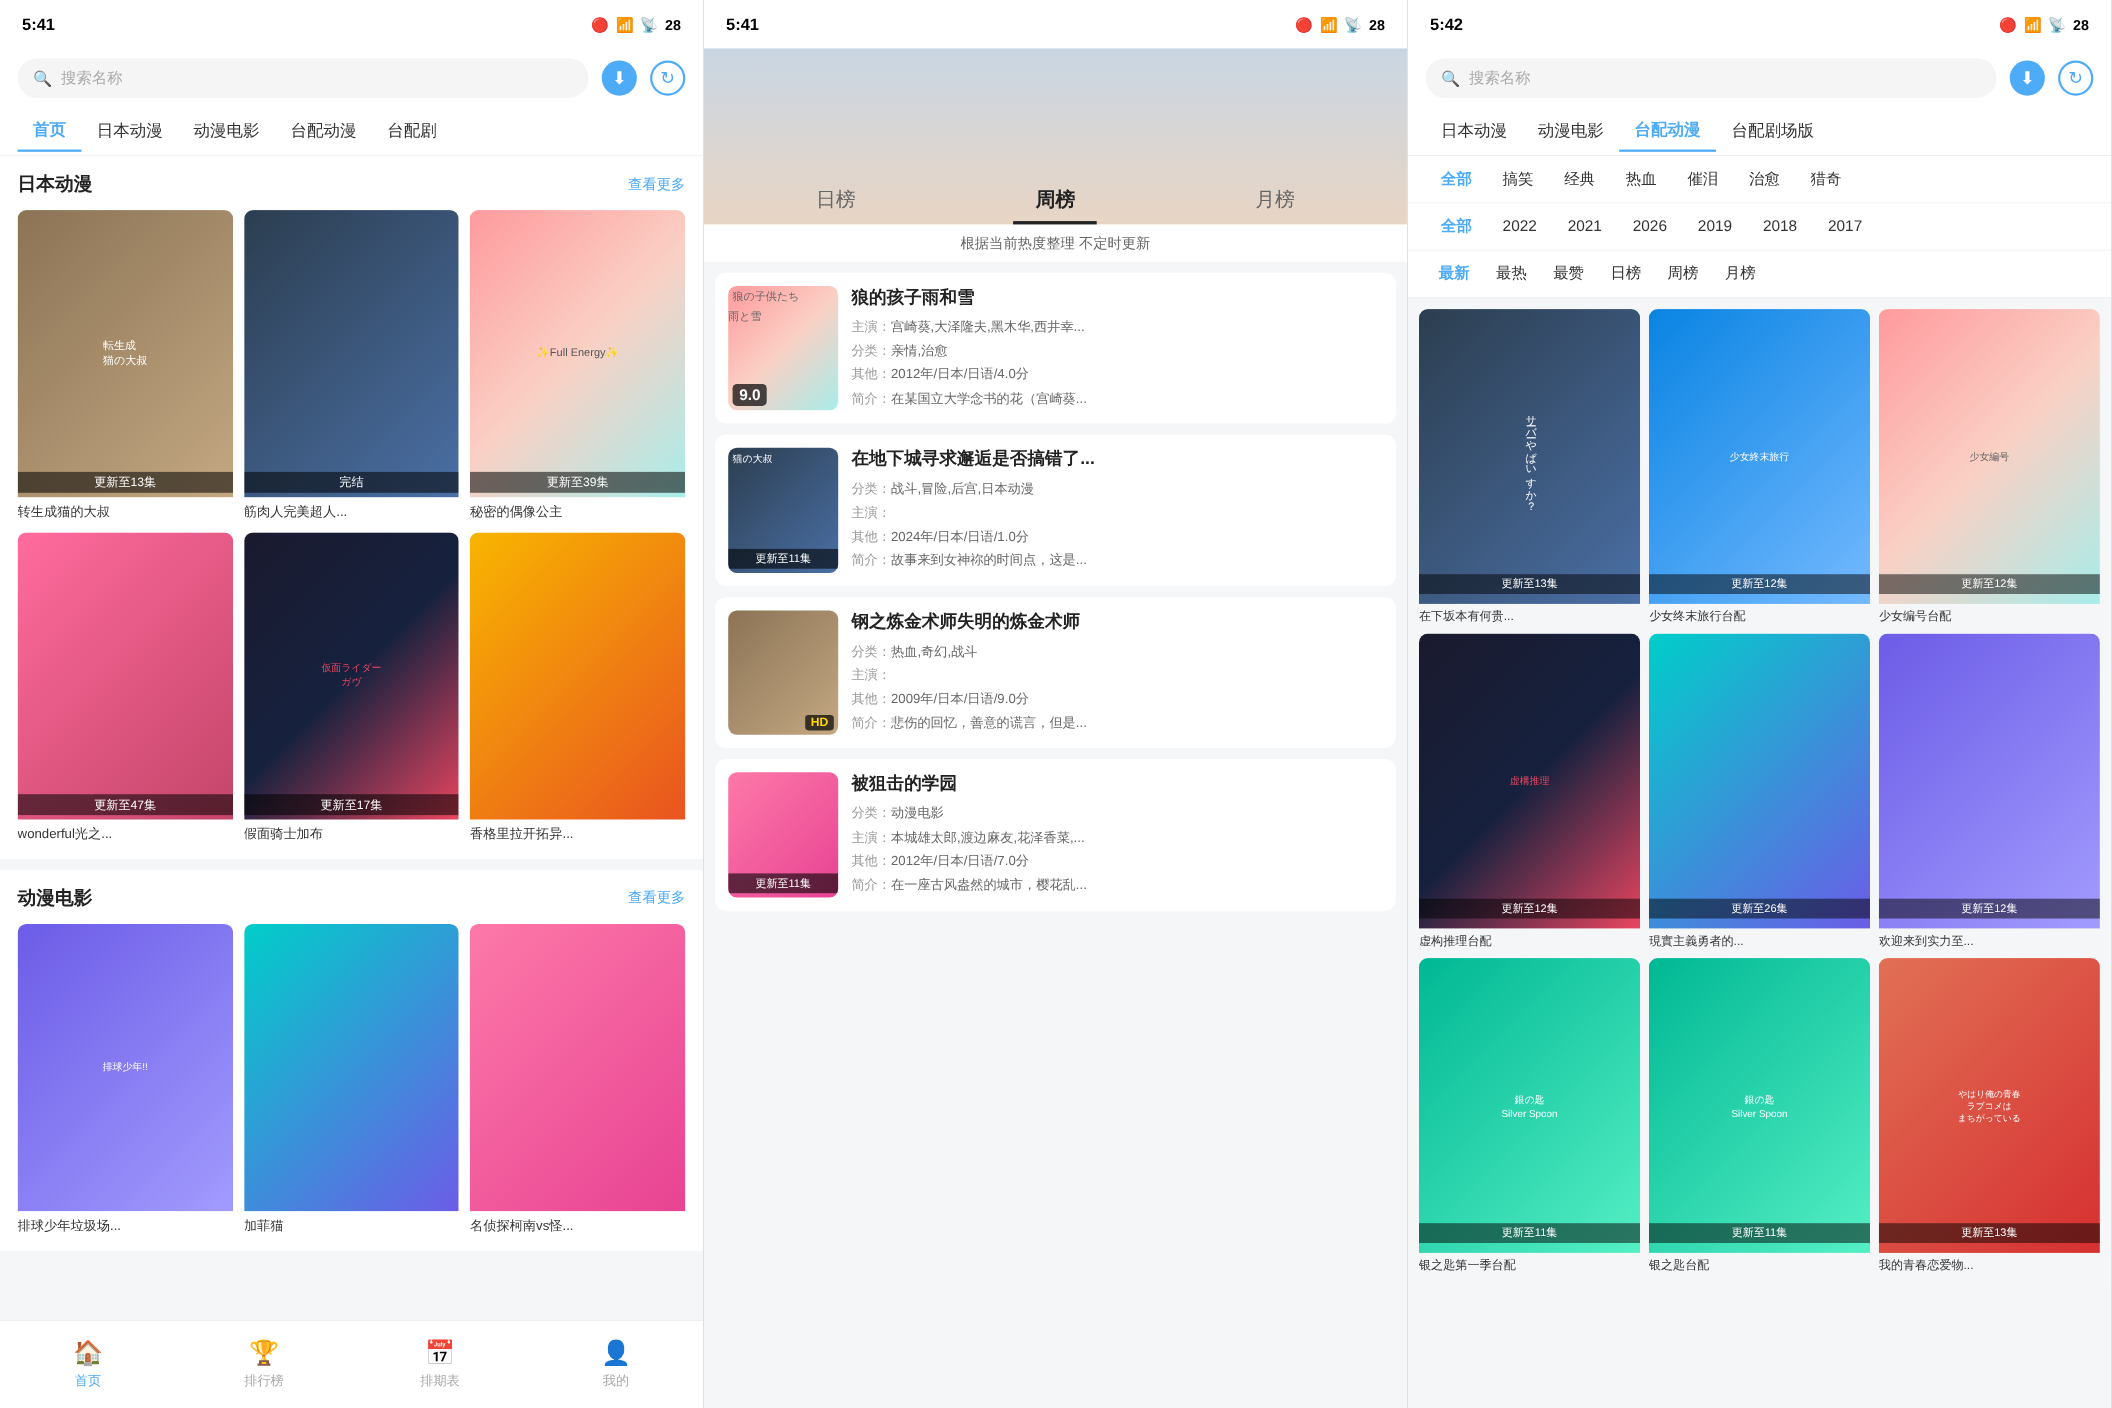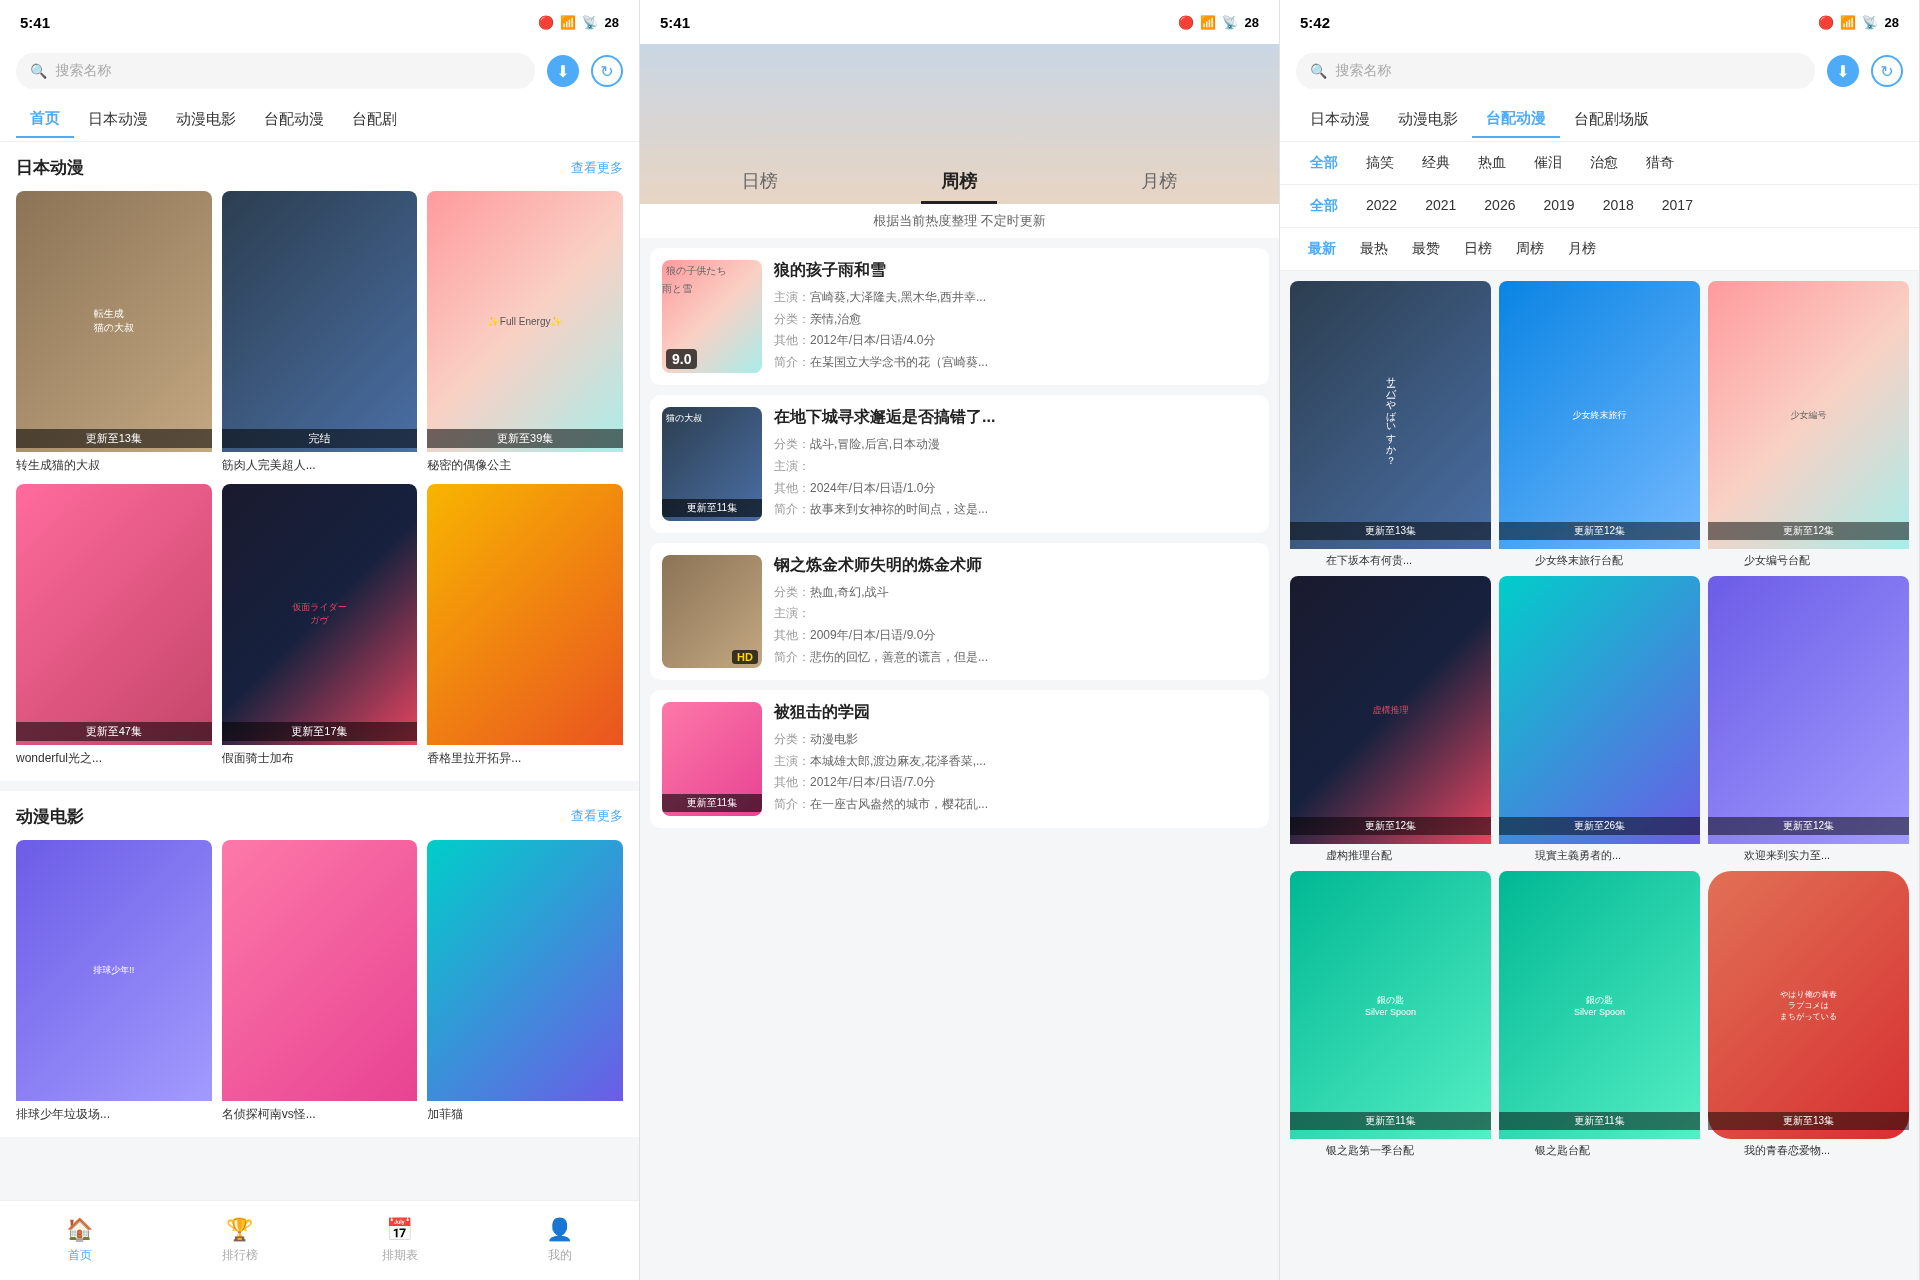--- a/index.html
+++ b/index.html
@@ -184,21 +184,21 @@
     .c2 { background: linear-gradient(135deg, #2c3e50, #4a6fa5); }
     .c3 { background: linear-gradient(135deg, #ff9a9e, #fad0c4, #a8edea); }
     .c4 { background: linear-gradient(135deg, #ff6b9d, #c44569); }
     .c5 { background: linear-gradient(135deg, #1a1a2e, #16213e, #e94560); }
     .c6 { background: linear-gradient(135deg, #f8b500, #e95420); }
     .c7 { background: linear-gradient(135deg, #6c5ce7, #a29bfe); }
     .c8 { background: linear-gradient(135deg, #00cec9, #6c5ce7); }
     .c9 { background: linear-gradient(135deg, #fd79a8, #e84393); }
     .c10 { background: linear-gradient(135deg, #0984e3, #74b9ff); }
     .c11 { background: linear-gradient(135deg, #00b894, #55efc4); }
-    .c12 { background: linear-gradient(135deg, #e17055, #d63031); border-radius: 23px; }
+    .c12 { background: linear-gradient(135deg, #e17055, #d63031); }
 
     
     .ranking-header {
       height: 160px;
       background: linear-gradient(180deg, #c9d6e3, #e8d5c4);
       position: relative;
       display: flex;
       align-items: flex-end;
     }
     .rank-tabs {
@@ -339,21 +339,20 @@
       font-size: 10px;
       padding: 2px 0;
     }
     .panel3-title {
       font-size: 11px;
       color: #333;
       margin-top: 4px;
       white-space: nowrap;
       overflow: hidden;
       text-overflow: ellipsis;
-      margin-left: 36px;
     }
     .panel-wrap { position: relative; }
   </style>
 </head>
 <body>
 
 <div class="phone-panel panel-wrap" id="panel1">
 
   <div class="status-bar">
     <span class="time">5:41</span>
@@ -438,26 +437,26 @@
         <span class="see-more">查看更多</span>
       </div>
       <div class="card-grid">
         <div class="anime-card">
           <div class="anime-thumb c7">
             <span style="font-size:9px;color:#fff;padding:4px;text-align:center;">排球少年!!</span>
           </div>
           <div class="anime-title">排球少年垃圾场...</div>
         </div>
         <div class="anime-card">
+          <div class="anime-thumb c8"></div>
+          <div class="anime-title">加菲猫</div>
+        </div>
+        <div class="anime-card">
           <div class="anime-thumb c9"></div>
           <div class="anime-title">名侦探柯南vs怪...</div>
-        </div>
-        <div class="anime-card">
-          <div class="anime-thumb c8"></div>
-          <div class="anime-title">加菲猫</div>
         </div>
       </div>
     </div>
   </div>
 
   <div class="bottom-nav" style="width:640px;left:0;">
     <div class="nav-item active">
       <span class="nav-icon">🏠</span>
       <span class="nav-label">首页</span>
     </div>

